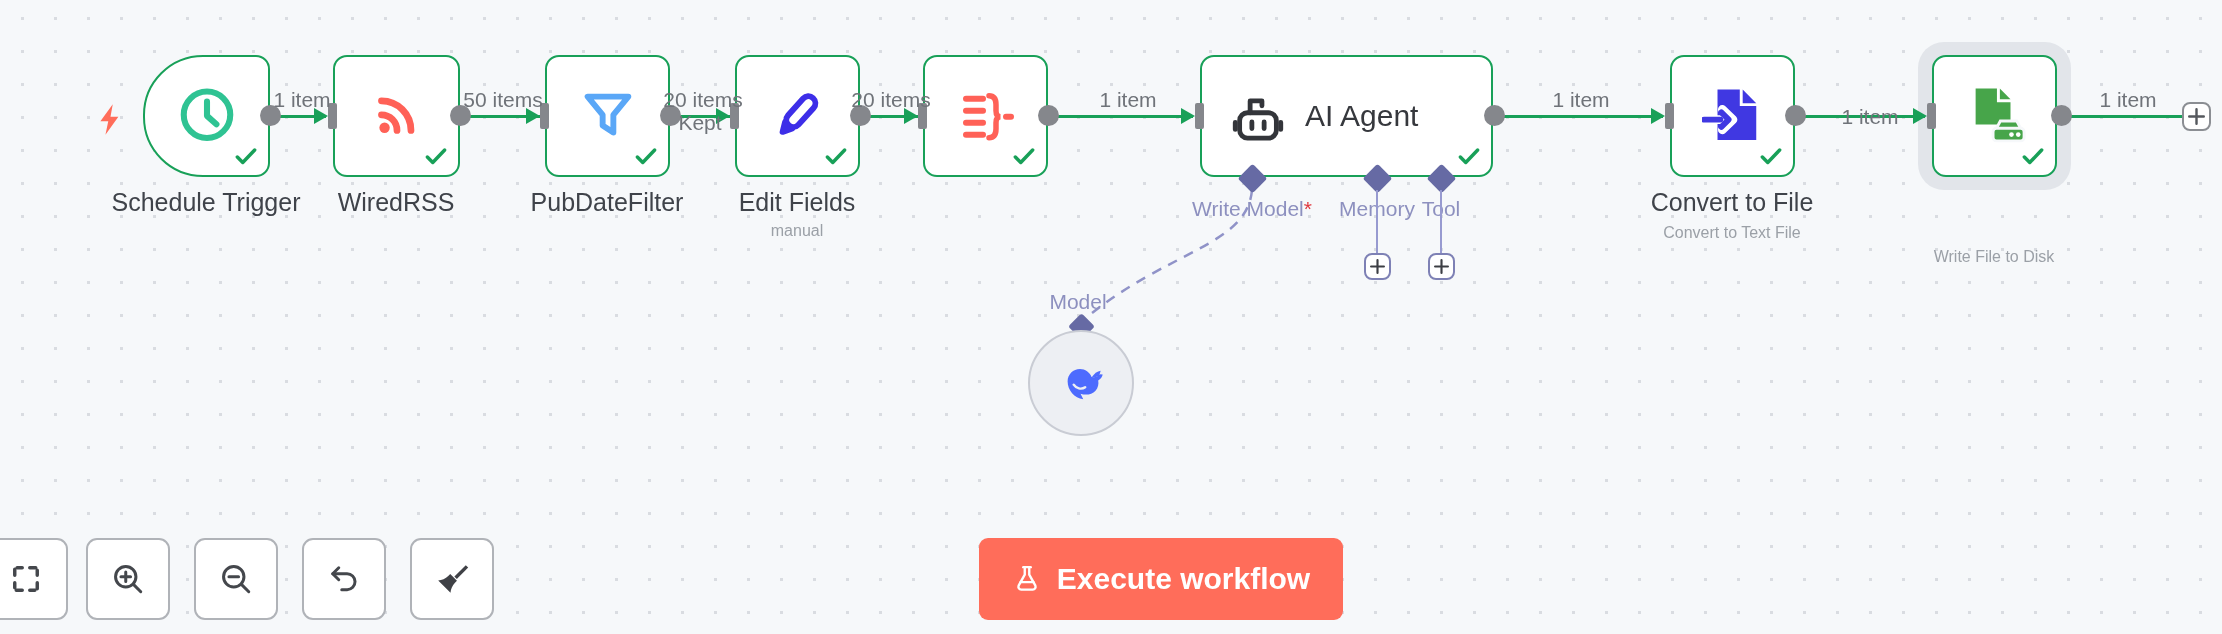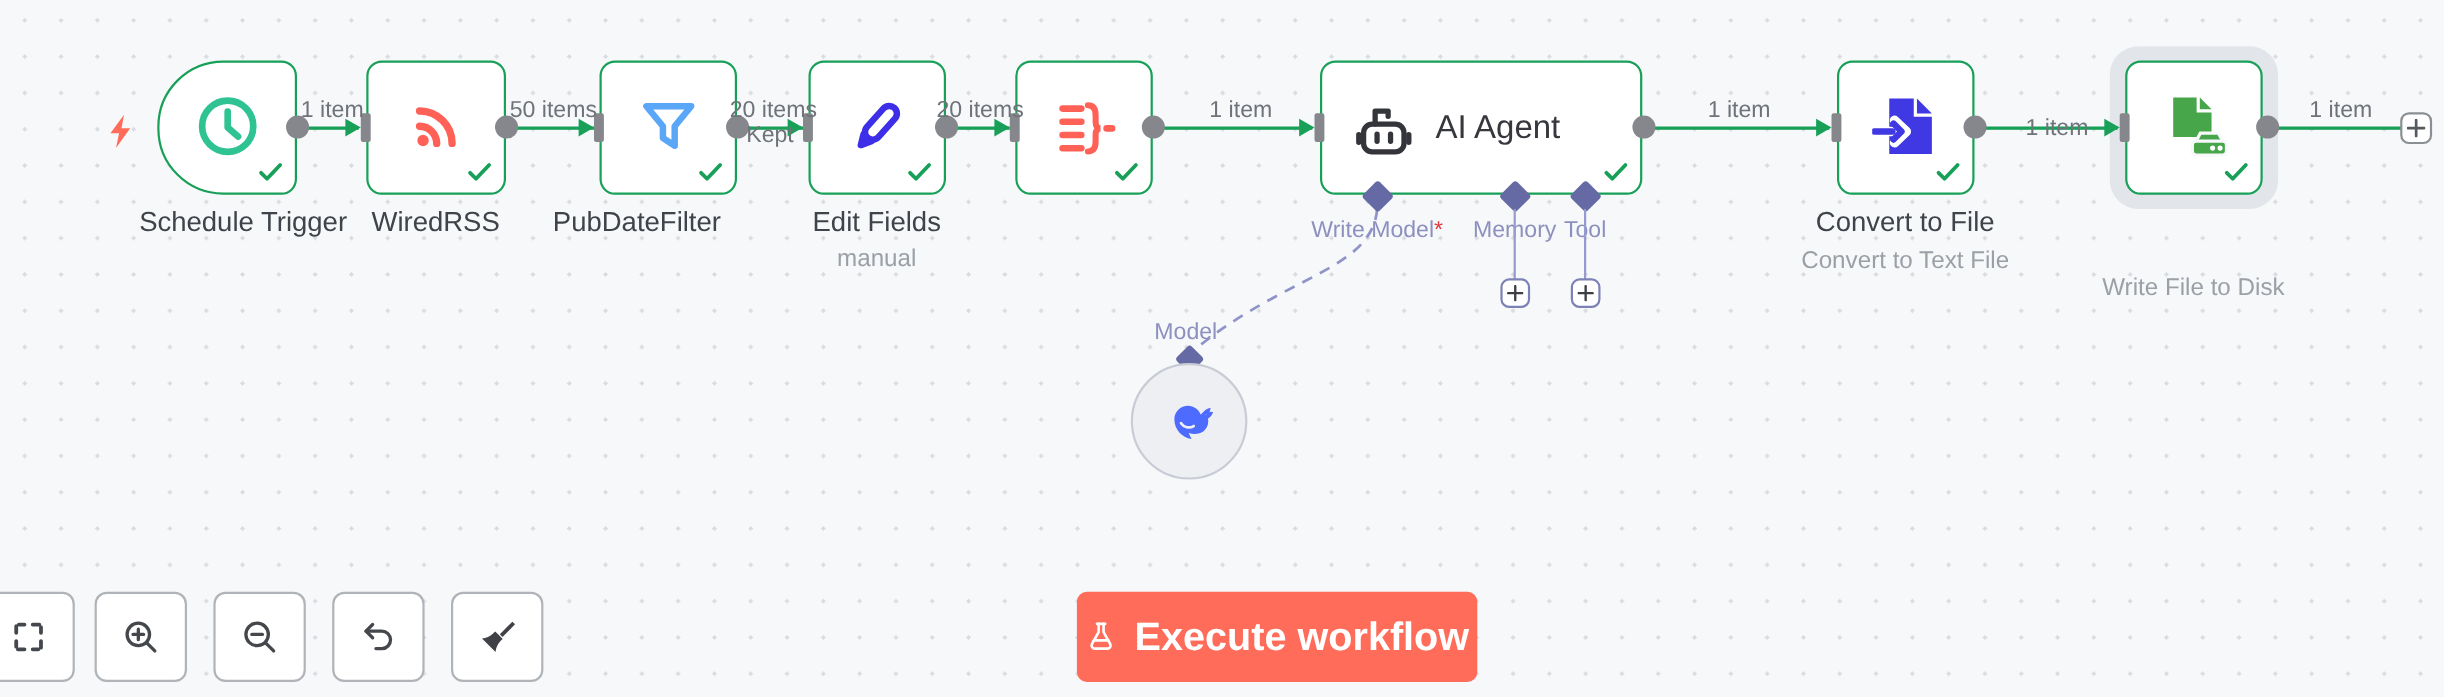--- a/index.html
+++ b/index.html
@@ -21,21 +21,21 @@
   .nicon { position:absolute; left:50%; top:50%; transform:translate(-50%,-52%); }
   .ncheck { position:absolute; right:9px; bottom:6px; }
   .nlabel {
     position:absolute; transform:translateX(-50%); top:188px;
     font-size:25px; font-weight:500; color:#3f434a; text-align:center;
     line-height:28px; white-space:nowrap;
   }
   .nlabel.wrap { white-space:normal; }
   .nsub {
     position:absolute; transform:translateX(-50%);
-    font-size:22px; color:#9ba0a7; text-align:center; white-space:nowrap;
+    font-size:16px; color:#9ba0a7; text-align:center; white-space:nowrap;
   }
   .halo { position:absolute; left:1918px; top:42px; width:153px; height:148px;
     background:#e2e5ea; border-radius:26px; }
 
   
   .cline { position:absolute; top:114.5px; height:3px; background:#18a058; }
   .cdot  { position:absolute; top:105px; width:21px; height:21px; border-radius:50%; background:#85878c; }
   .carrow{ position:absolute; top:108px; width:0; height:0;
     border-top:8px solid transparent; border-bottom:8px solid transparent;
     border-left:14px solid #18a058; }
@@ -66,21 +66,21 @@
 
   
   .ctl { position:absolute; top:538px; width:84px; height:82px; background:#fff;
     border:2px solid #b0b3b8; border-radius:11px;
     display:flex; align-items:center; justify-content:center; }
 
   
   .exec { position:absolute; left:979px; top:538px; width:364px; height:82px;
     background:#ff6d5a; border:none; border-radius:9px; cursor:pointer;
     display:flex; align-items:center; justify-content:center; gap:15px;
-    color:#fff; font-size:36px; font-weight:600;
+    color:#fff; font-size:30px; font-weight:600;
     font-family:"Liberation Sans","DejaVu Sans",sans-serif; }
 
   .watermark { position:absolute; right:15px; bottom:14px;
     font-size:29px; font-weight:700; color:#fdfdfd; letter-spacing:1px;
     text-shadow:2px 2px 3px rgba(110,110,115,.85); }
 
   .aititle { position:absolute; left:103px; top:0; height:117px;
     display:flex; align-items:center;
     font-size:30px; font-weight:500; color:#36383d; }
 </style>
@@ -99,21 +99,21 @@
 
   <div class="node" style="left:143px;width:127px;border-radius:60px 14px 14px 60px">
     <svg class="nicon" width="62" height="62" viewBox="0 0 56 56">
       <circle cx="28" cy="28" r="21" fill="none" stroke="#2fc393" stroke-width="5.5"></circle>
       <path d="M28 16 V29 L36.5 36.5" fill="none" stroke="#2fc393" stroke-width="5.5" stroke-linecap="round" stroke-linejoin="round"></path>
     </svg>
     <svg class="ncheck" width="26" height="26" viewBox="0 0 24 24">
       <path d="M4 13 l5 5 L20 6.5" fill="none" stroke="#18a058" stroke-width="3.2" stroke-linecap="round" stroke-linejoin="round"></path>
     </svg>
   </div>
-  <div class="nlabel" style="left:221px">Schedule Trigger</div>
+  <div class="nlabel" style="left:206px">Schedule Trigger</div>
 
   <div class="node" style="left:333px;width:127px">
     <svg class="nicon" width="58" height="58" viewBox="0 0 56 56">
       <g fill="none" stroke="#ff6157" stroke-width="6.5" stroke-linecap="round">
         <path d="M13 28 a15 15 0 0 1 15 15"></path>
         <path d="M13 14.5 a28.5 28.5 0 0 1 28.5 28.5"></path>
       </g>
       <circle cx="16" cy="40.5" r="5" fill="#ff6157"></circle>
     </svg>
     <svg class="ncheck" width="26" height="26" viewBox="0 0 24 24">
@@ -123,21 +123,21 @@
   <div class="nlabel" style="left:396px">WiredRSS</div>
 
   <div class="node" style="left:545px;width:125px">
     <svg class="nicon" width="60" height="60" viewBox="0 0 56 56">
       <path d="M9 11 H47 L33 28 V44.5 L23 38 V28 Z" fill="none" stroke="#5aa7f7" stroke-width="5.5" stroke-linejoin="round" stroke-linecap="round"></path>
     </svg>
     <svg class="ncheck" width="26" height="26" viewBox="0 0 24 24">
       <path d="M4 13 l5 5 L20 6.5" fill="none" stroke="#18a058" stroke-width="3.2" stroke-linecap="round" stroke-linejoin="round"></path>
     </svg>
   </div>
-  <div class="nlabel" style="left:579px">PubDateFilter</div>
+  <div class="nlabel" style="left:607px">PubDateFilter</div>
 
   <div class="node" style="left:735px;width:125px">
     <svg class="nicon" width="60" height="60" viewBox="0 0 56 56">
       <g transform="rotate(42 28 28)" fill="none" stroke="#3d2ee8" stroke-width="5.5" stroke-linecap="round" stroke-linejoin="round">
         <rect x="21.5" y="7" width="13" height="34" rx="6.5"></rect>
         <path d="M23.5 41 L28 49.5 L32.5 41"></path>
       </g>
     </svg>
     <svg class="ncheck" width="26" height="26" viewBox="0 0 24 24">
       <path d="M4 13 l5 5 L20 6.5" fill="none" stroke="#18a058" stroke-width="3.2" stroke-linecap="round" stroke-linejoin="round"></path>

